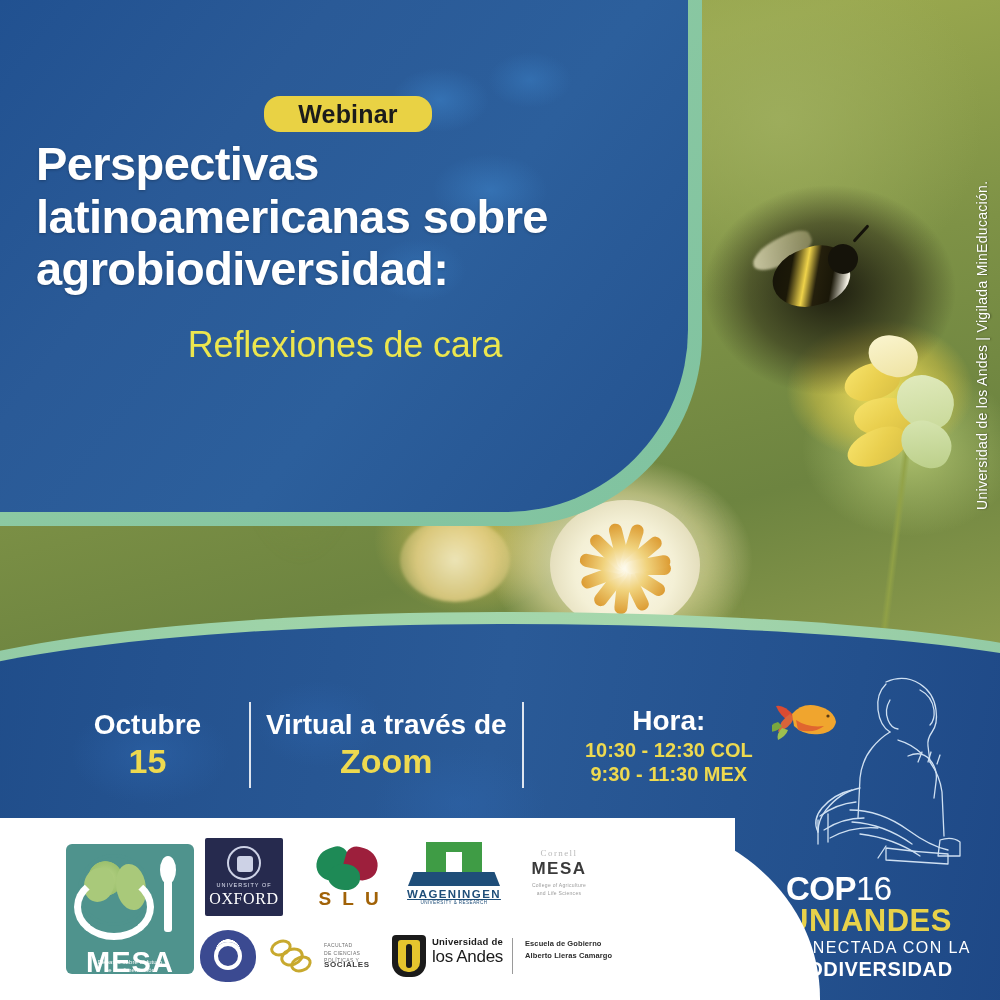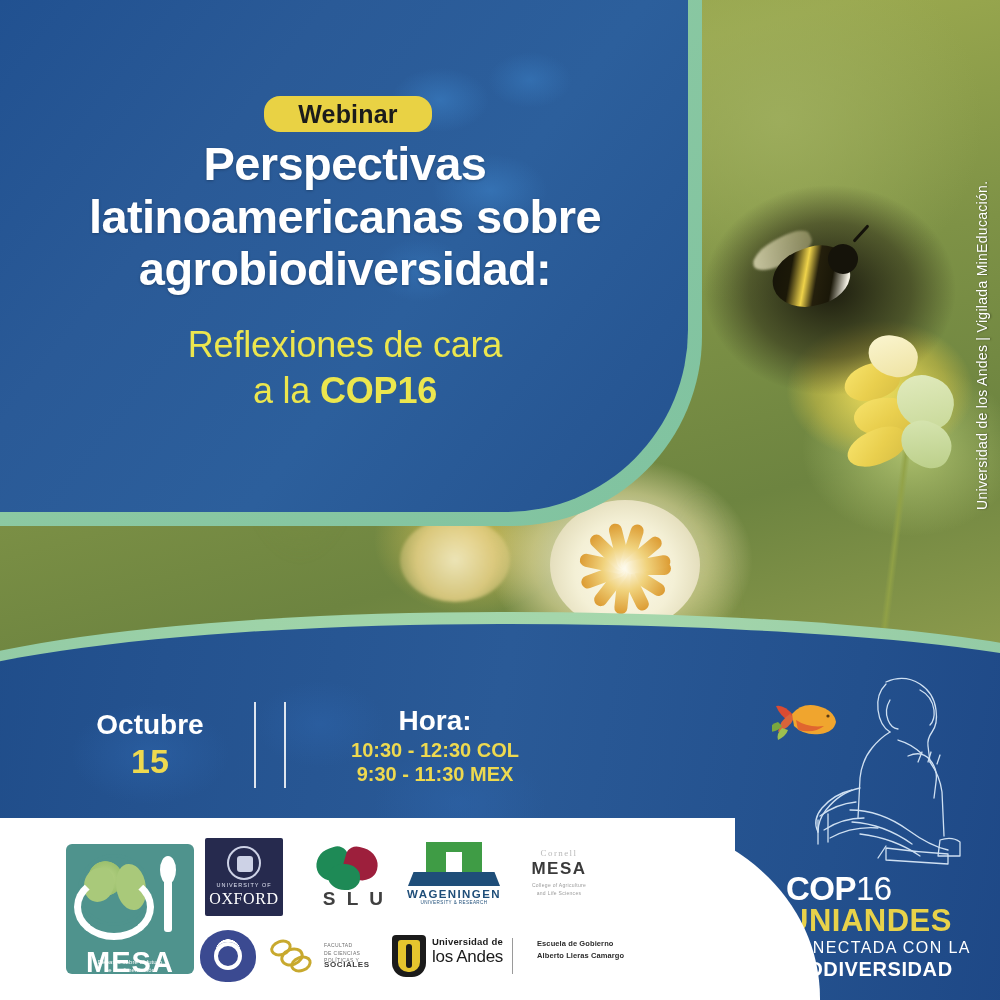--- a/index.html
+++ b/index.html
@@ -107,23 +107,23 @@
   
   .footer { position:absolute; left:0; top:818px; width:735px; height:182px; background:#ffffff; }
   .footer-curve { position:absolute; left:620px; top:818px; width:200px; height:182px;
     background:#fff; border-top-right-radius:100% 180px; }
 
   
   .webinar-badge { position:absolute; left:264px; top:96px; width:168px; height:36px;
     background:#e9d244; border-radius:16px; display:flex; align-items:center; justify-content:center;
     font-weight:bold; font-size:25px; color:#1b1b1b; letter-spacing:.2px; }
 
-  .headline { position:absolute; left:0px; top:138px; width:690px; text-align:center;
+  .headline { position:absolute; left:0px; top:138px; width:690px; 
     color:#ffffff; font-weight:bold; font-size:47px; line-height:1.12; letter-spacing:-0.6px;
-    text-shadow:0 1px 3px rgba(0,0,0,.25); }
+    text-shadow:0 1px 3px rgba(0,0,0,.25);padding-left:36px; }
   .headline div { white-space:nowrap; }
 
   .subhead { position:absolute; left:0px; top:322px; width:690px; text-align:center;
     color:#ece64e; font-size:36px; line-height:1.28; letter-spacing:-0.2px; }
   .subhead .b { font-weight:bold; }
 
   
   .inforow { position:absolute; left:60px; top:690px; width:740px; height:110px;
     display:flex; align-items:center; color:#fff; }
   .info-col { display:flex; flex-direction:column; align-items:center; justify-content:flex-end; }
@@ -183,30 +183,30 @@
   .oxford .t1 { position:absolute; left:0; right:0; top:44px; text-align:center; color:#dfe3f2;
     font-size:5.5px; letter-spacing:1px; }
   .oxford .t2 { position:absolute; left:0; right:0; top:52px; text-align:center; color:#fff;
     font-family:"Liberation Serif", serif; font-size:16px; letter-spacing:.6px; }
 
   .slu { left:314px; top:22px; width:72px; height:62px; }
   .slu .lf { position:absolute; top:0; width:34px; height:32px; }
   .slu .lf.a { left:2px;  background:#1e8a56; border-radius:62% 38% 46% 54%; transform:rotate(-18deg); }
   .slu .lf.b { left:30px; background:#9d1f3c; border-radius:38% 62% 54% 46%; transform:rotate(16deg); }
   .slu .lf.c { left:14px; top:16px; width:32px; height:26px; background:#1e8a56; border-radius:50% 50% 46% 54%; }
-  .slu .w { position:absolute; left:0; right:0; top:40px; text-align:right; color:#404040;
+  .slu .w { position:absolute; left:0; right:0; top:40px; text-align:center; color:#a16207;
     font-weight:bold; font-size:19px; letter-spacing:3px; }
 
   .wur { left:404px; top:16px; width:100px; height:66px; }
   .wur .top { position:absolute; left:22px; top:0; width:56px; height:34px; background:#3f9c45; }
   .wur .top::after { content:""; position:absolute; left:20px; top:10px; width:16px; height:24px; background:#fff; }
   .wur .base { position:absolute; left:4px; top:30px; width:92px; height:14px; background:#1f4e79;
     clip-path:polygon(6% 0,94% 0,100% 100%,0 100%); }
   .wur .w { position:absolute; left:0; right:0; top:46px; text-align:center; color:#1f4e79;
-    font-weight:bold; font-size:11.5px; letter-spacing:1.4px; }
+    font-weight:bold; font-size:11.5px; letter-spacing:1.4px;text-decoration:underline; }
   .wur .s { position:absolute; left:0; right:0; top:58px; text-align:center; color:#1f4e79;
     font-size:4.6px; letter-spacing:.4px; }
 
   .cals { left:516px; top:22px; width:86px; height:56px; }
   .cals .t1 { color:#b9b9b9; font-size:9px; letter-spacing:1.4px; text-align:center; font-family:"Liberation Serif", serif; }
   .cals .t2 { color:#3a3a3a; font-weight:bold; font-size:17px; letter-spacing:1.5px; text-align:center; margin-top:1px; }
   .cals .t3 { color:#9a9a9a; font-size:5px; letter-spacing:.3px; text-align:center; line-height:1.5; margin-top:3px; }
 
   .unam { left:200px; top:104px; width:56px; height:52px; }
   .unam .shield { position:absolute; inset:0; border-radius:50% 50% 46% 46%;
@@ -225,21 +225,21 @@
 
   .uandes { left:392px; top:106px; width:112px; height:48px; }
   .uandes .sh { position:absolute; left:0; top:3px; width:34px; height:42px; background:#1b1b1b;
     border-radius:4px 4px 14px 14px; display:flex; align-items:center; justify-content:center; }
   .uandes .sh i { width:22px; height:32px; background:#e5c52e; border-radius:3px 3px 10px 10px; position:relative; }
   .uandes .sh i::after { content:""; position:absolute; left:8px; top:4px; width:6px; height:24px;
     background:#1b1b1b; border-radius:3px; }
   .uandes .t1 { position:absolute; left:40px; top:4px; color:#1b1b1b; font-weight:bold; font-size:9.5px; letter-spacing:.2px; }
   .uandes .t2 { position:absolute; left:40px; top:15px; color:#1b1b1b; font-weight:normal; font-size:17px; letter-spacing:-0.3px; }
 
-  .escuela { left:512px; top:112px; width:120px; height:36px; padding-left:24px; border-left:1px solid #9a9a9a; }
+  .escuela { left:512px; top:112px; width:120px; height:36px; padding-left:12px; border-left:1px solid #9a9a9a; }
   .escuela .l { color:#2b2b2b; font-weight:bold; font-size:7.5px; line-height:1.55; letter-spacing:.1px; }
 </style>
 </head>
 <body>
 
 <div id="poster">
 
   <div class="photo-bg"></div>
   <div class="photo-blur"></div>
   <div class="stem s1"></div>
@@ -291,36 +291,37 @@
   <div class="webinar-badge">Webinar</div>
 
   <div class="headline">
     <div>Perspectivas</div>
     <div>latinoamericanas sobre</div>
     <div>agrobiodiversidad:</div>
   </div>
 
   <div class="subhead">
     <div>Reflexiones de cara</div>
-    <div>
-      <span>a la </span><span class="b">COP16</span>
-    </div>
   </div>
 
   <div class="band-rim"></div>
   <div class="band">
     <div class="ghost"></div>
   </div>
 
   <div class="inforow">
     <div class="info-col c1">
       <div class="lbl">Octubre</div>
       <div class="val">15</div>
     </div>
     <div class="vdiv"></div>
+    <div class="info-col c2">
+      <div class="lbl">Virtual a través de</div>
+      <div class="val">Zoom</div>
+    </div>
     <div class="vdiv"></div>
     <div class="info-col c3">
       <div class="lbl">Hora:</div>
       <div class="val sm">10:30 - 12:30 COL</div>
       <div class="val sm">9:30 - 11:30 MEX</div>
     </div>
   </div>
 
   <div class="cop-logo">
     <svg class="cop-figure" viewBox="0 0 200 200">

